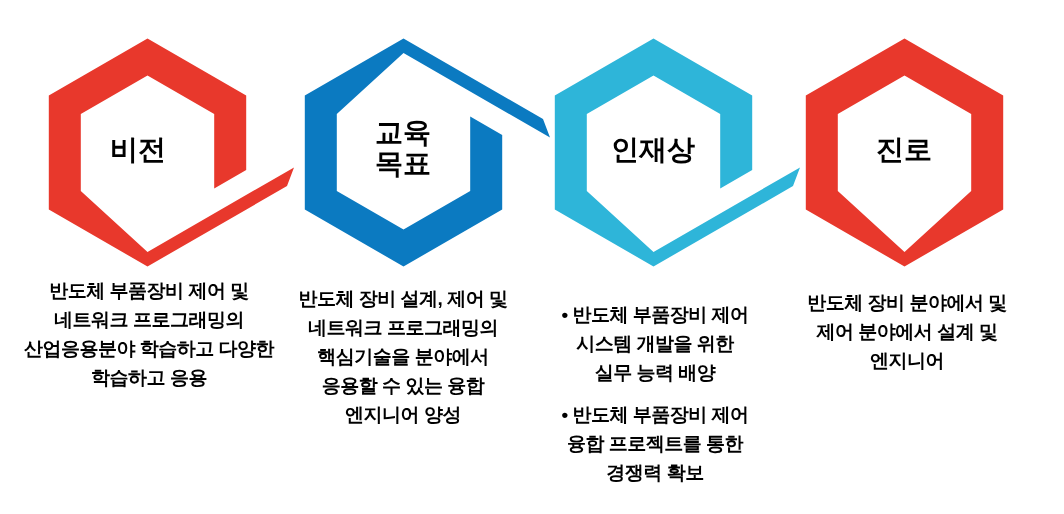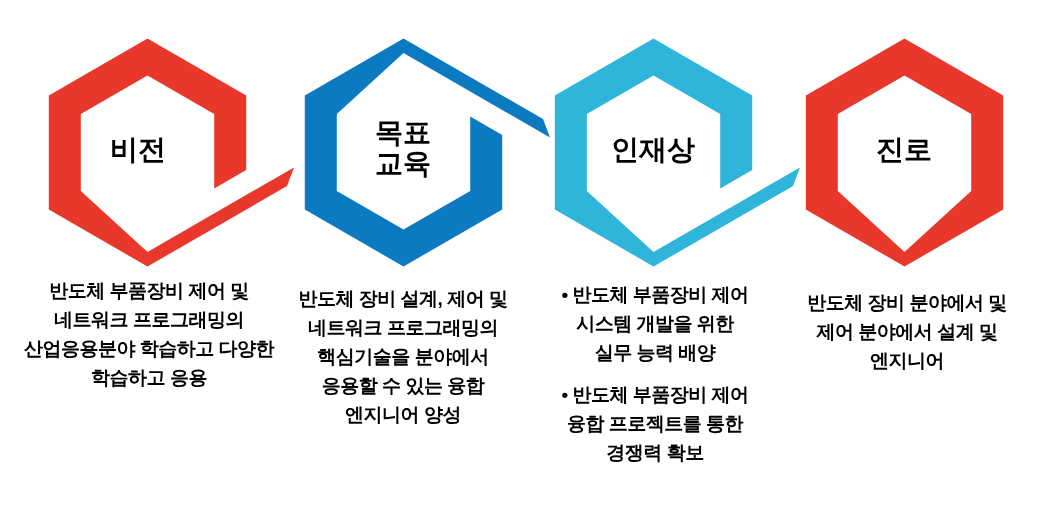--- a/index.html
+++ b/index.html
@@ -55,40 +55,40 @@
     <div>산업응용분야 학습하고 다양한</div>
     <div>학습하고 응용</div>
   </div>
 
   <svg class="hex-svg" style="left:304px" viewBox="0 0 310 270">
     <path transform="translate(0,255) scale(1,-1)" d="M99.5 13.5 L198.2 70.5 L198.2 145 L166.2 163.5 L166.2 89 L99.5 50.5
              L32.8 89 L32.8 166 L99.5 227 L246 142.4 L239 161 L99.5 241.5
              L0.8 184.5 L0.8 70.5 Z" fill="#0b7ac1"></path>
   </svg>
   <div class="hex-label" style="left:308px">
+    <div>교육</div>
     <div>목표</div>
-    <div>교육</div>
   </div>
   <div class="desc" style="left:274px;top:284px">
     <div>반도체 장비 설계, 제어 및</div>
     <div>네트워크 프로그래밍의</div>
     <div>핵심기술을 분야에서</div>
     <div>응용할 수 있는 융합</div>
     <div>엔지니어 양성</div>
   </div>
 
   <svg class="hex-svg" style="left:554px" viewBox="0 0 310 270">
     <path d="M99.5 13.5 L198.2 70.5 L198.2 145 L166.2 163.5 L166.2 89 L99.5 50.5
              L32.8 89 L32.8 166 L99.5 227 L246 142.4 L239 161 L99.5 241.5
              L0.8 184.5 L0.8 70.5 Z" fill="#2eb5d9"></path>
   </svg>
   <div class="hex-label" style="left:558px">
     <div>인재상</div>
   </div>
-  <div class="desc" style="left:526px;top:280px">
+  <div class="desc" style="left:526px;top:300px">
     <div class="bullet-item">
       <div>• 반도체 부품장비 제어</div>
       <div>시스템 개발을 위한</div>
       <div>실무 능력 배양</div>
     </div>
     <div class="bullet-item">
       <div>• 반도체 부품장비 제어</div>
       <div>융합 프로젝트를 통한</div>
       <div>경쟁력 확보</div>
     </div>

